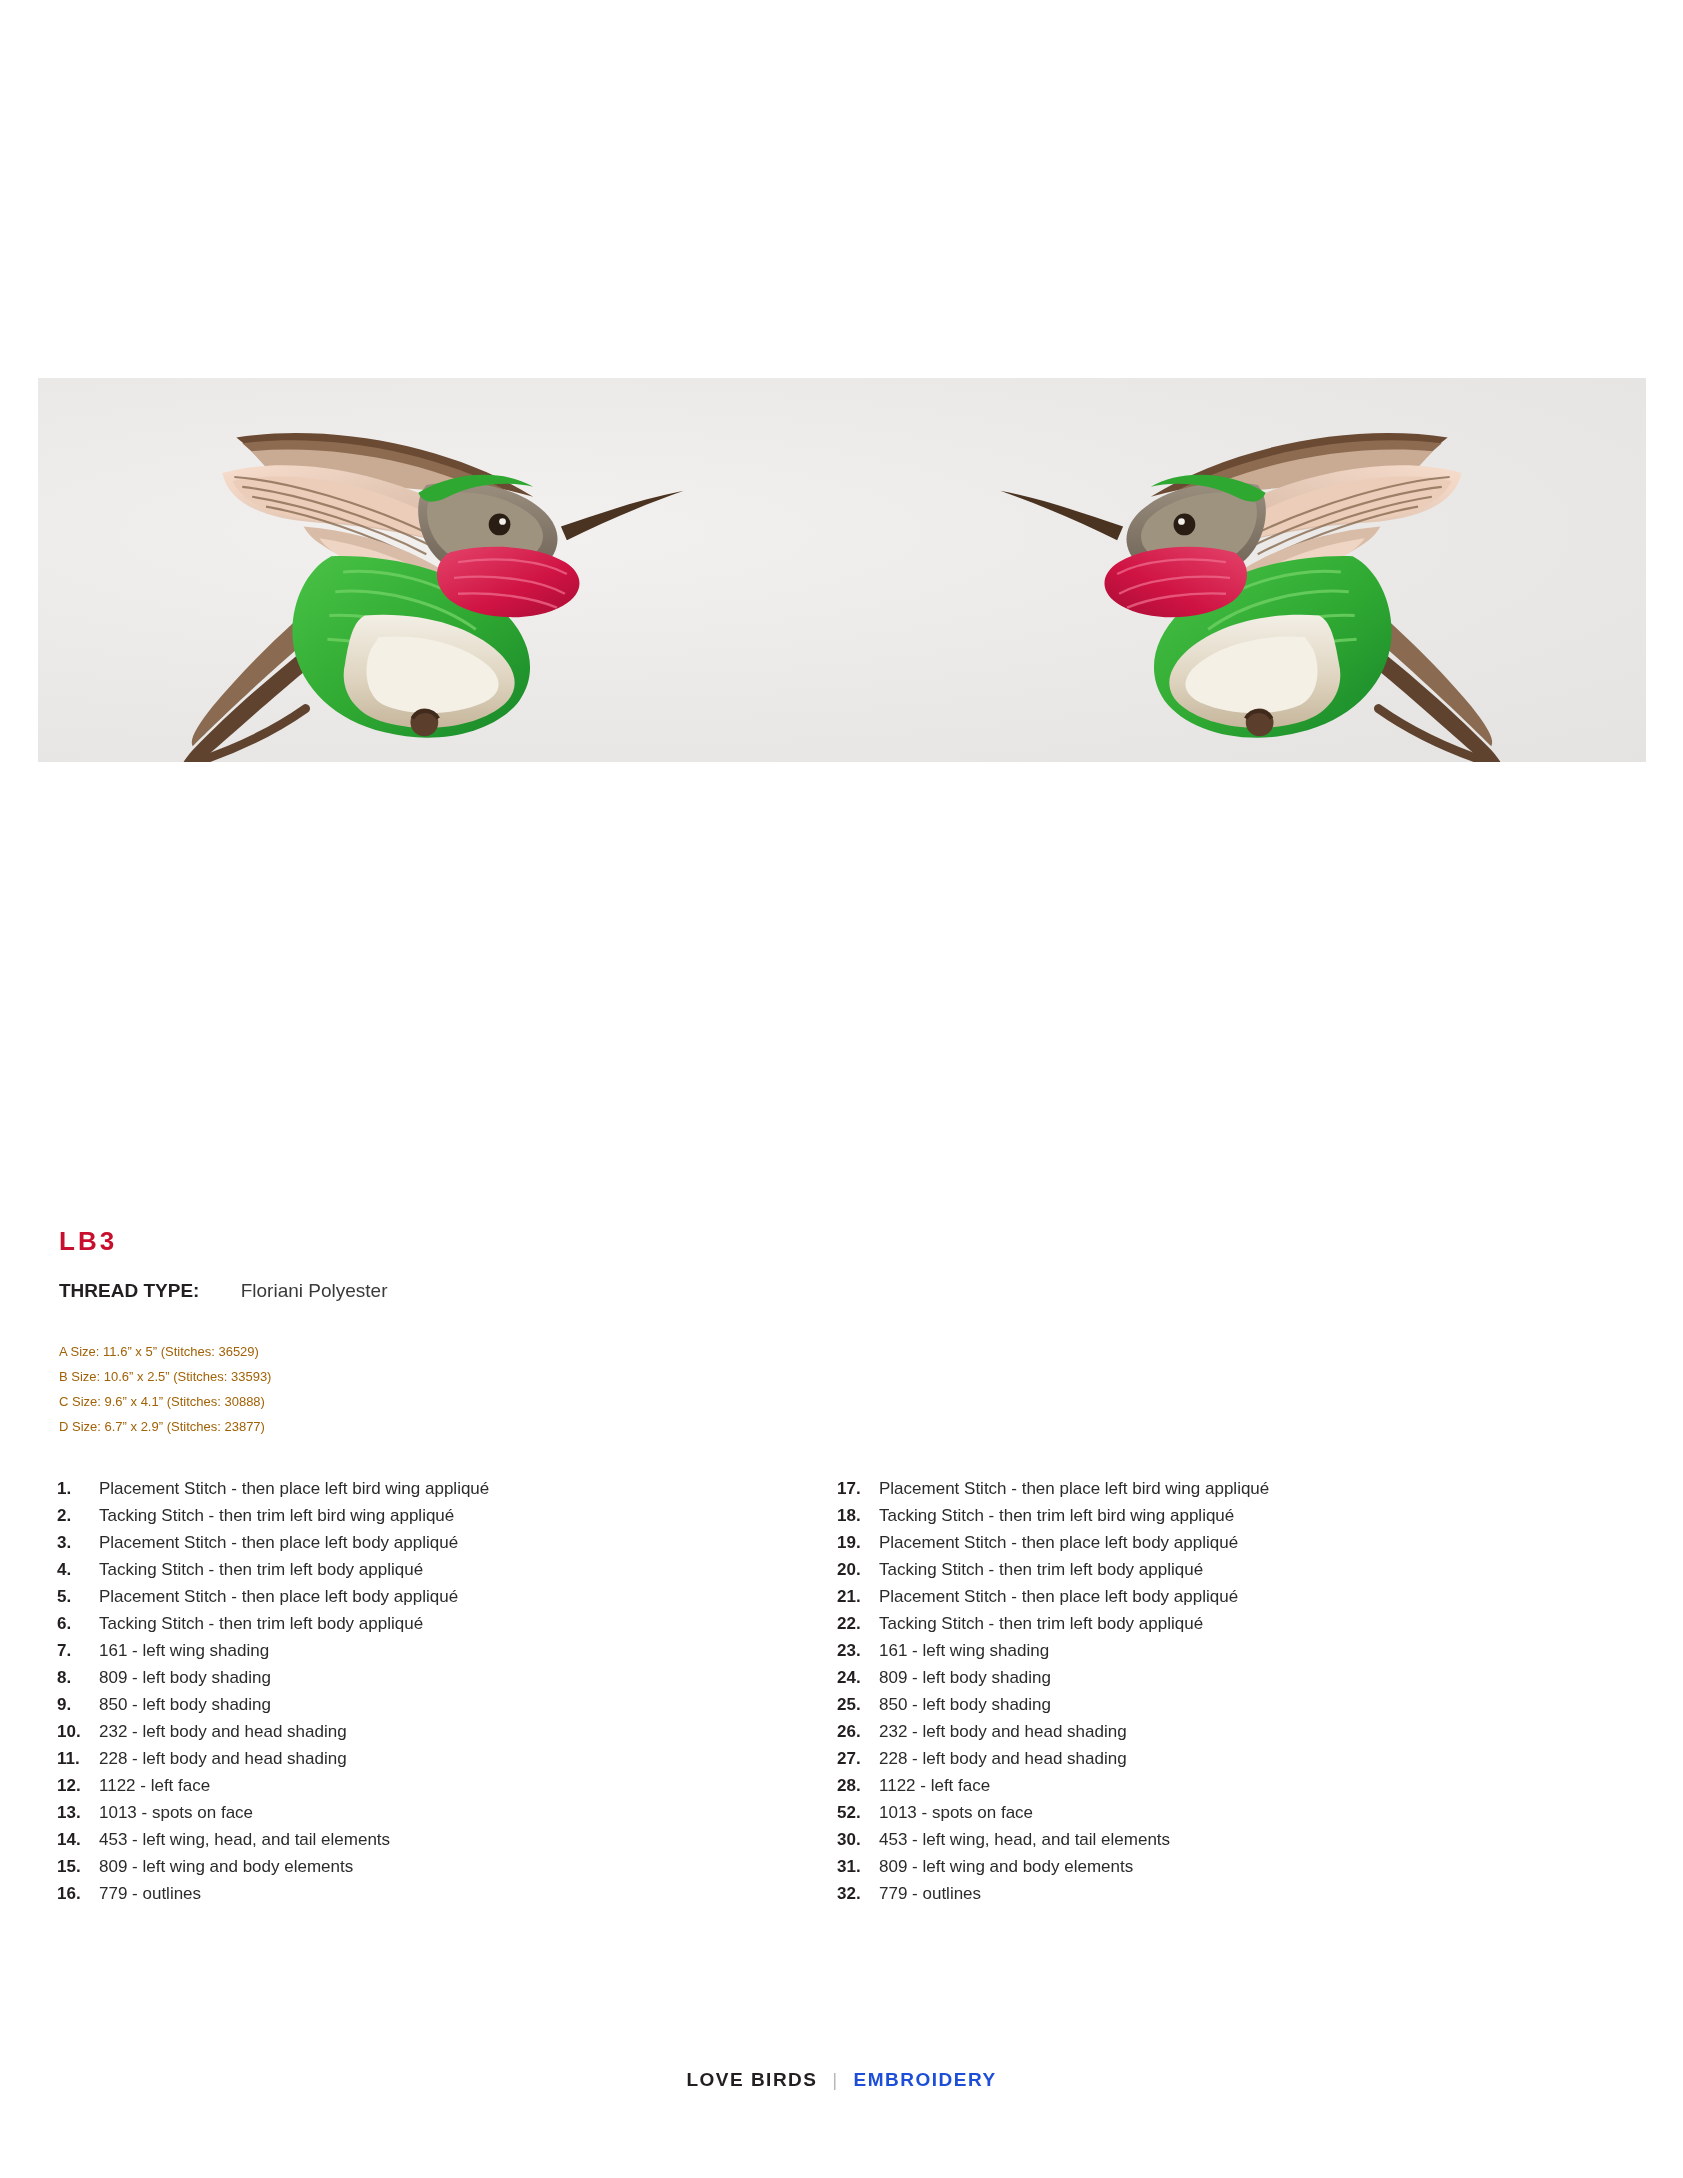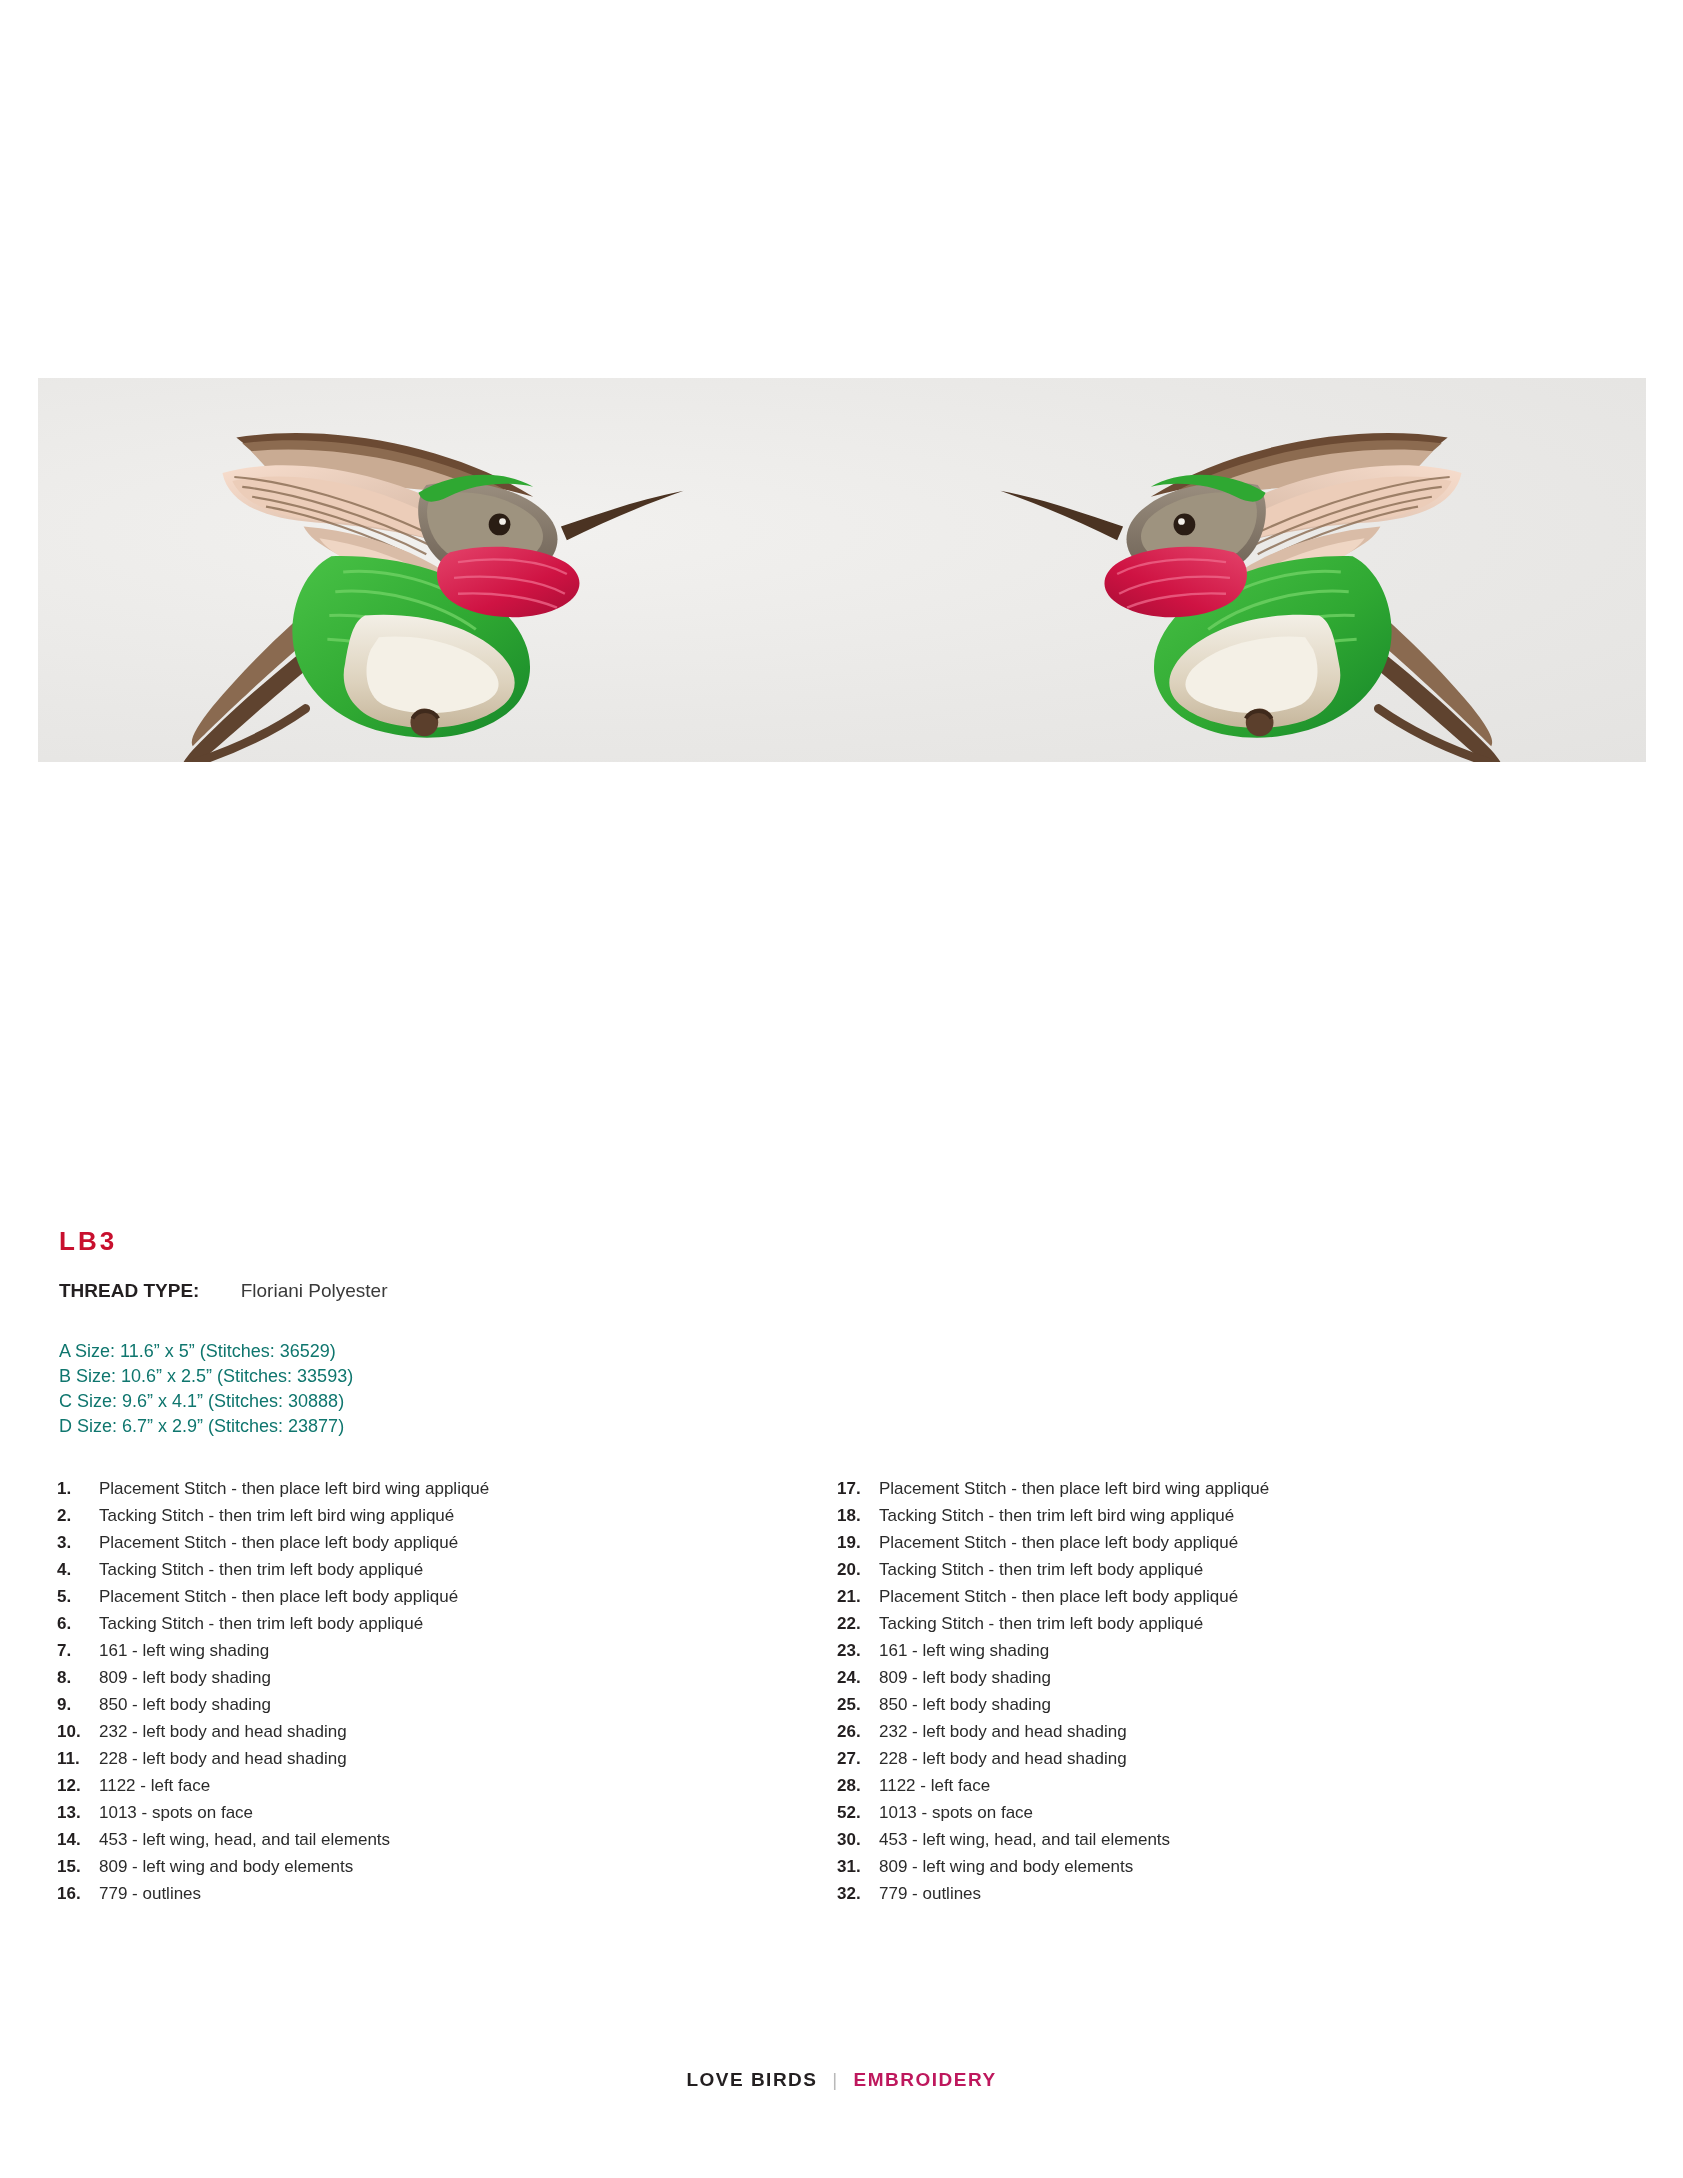--- a/index.html
+++ b/index.html
@@ -58,23 +58,23 @@
     color: #231f20;
     white-space: nowrap;
   }
   .thread-type .label { font-weight: bold; text-align: center; }
   .thread-type .value { font-weight: normal; color: #3a3a3a; margin-left: 36px; }
 
   .sizes {
     position: absolute;
     left: 59px;
     top: 1339px;
-    font-size: 18px;
+    font-size: 13px;
     line-height: 25px;
-    color: #0f766e;
+    color: #a16207;
     white-space: nowrap;
   }
 
   
   .steps {
     position: absolute;
     top: 1475px;
     font-size: 17px;
     line-height: 27px;
     color: #2b2b2b;
@@ -105,21 +105,21 @@
     left: 0;
     top: 2069px;
     width: 1683px;
     text-align: center;
     font-size: 19px;
     letter-spacing: 1.5px;
     font-weight: bold;
   }
   .footer .f1 { color: #231f20; }
   .footer .sep { color: #b9b9b9; font-weight: normal; margin: 0 8px; }
-  .footer .f2 { color: #be185d; }
+  .footer .f2 { color: #1d4ed8; }
 </style>
 </head>
 <body>
 
 <div class="page">
 
   <div class="hero">
     <div class="hero-inner"></div>
     <svg width="1608" height="384" viewBox="0 0 1624 388">
       <defs>

